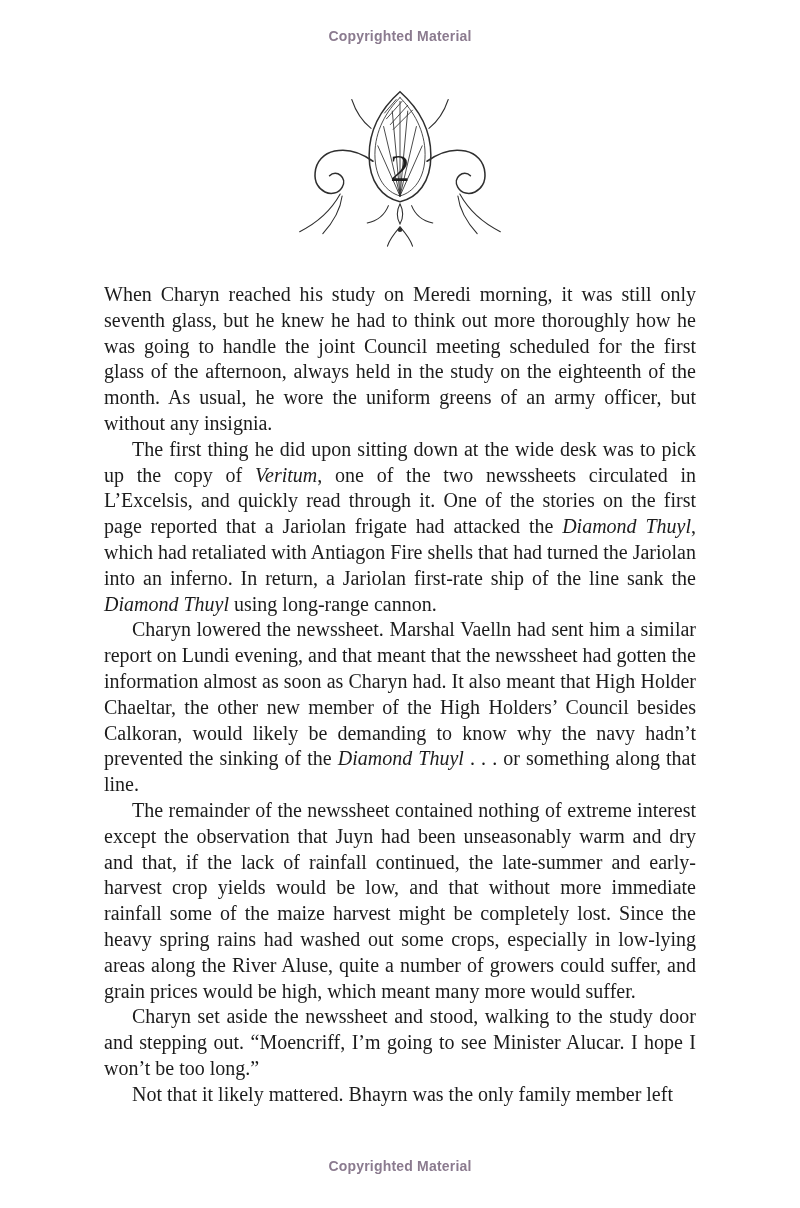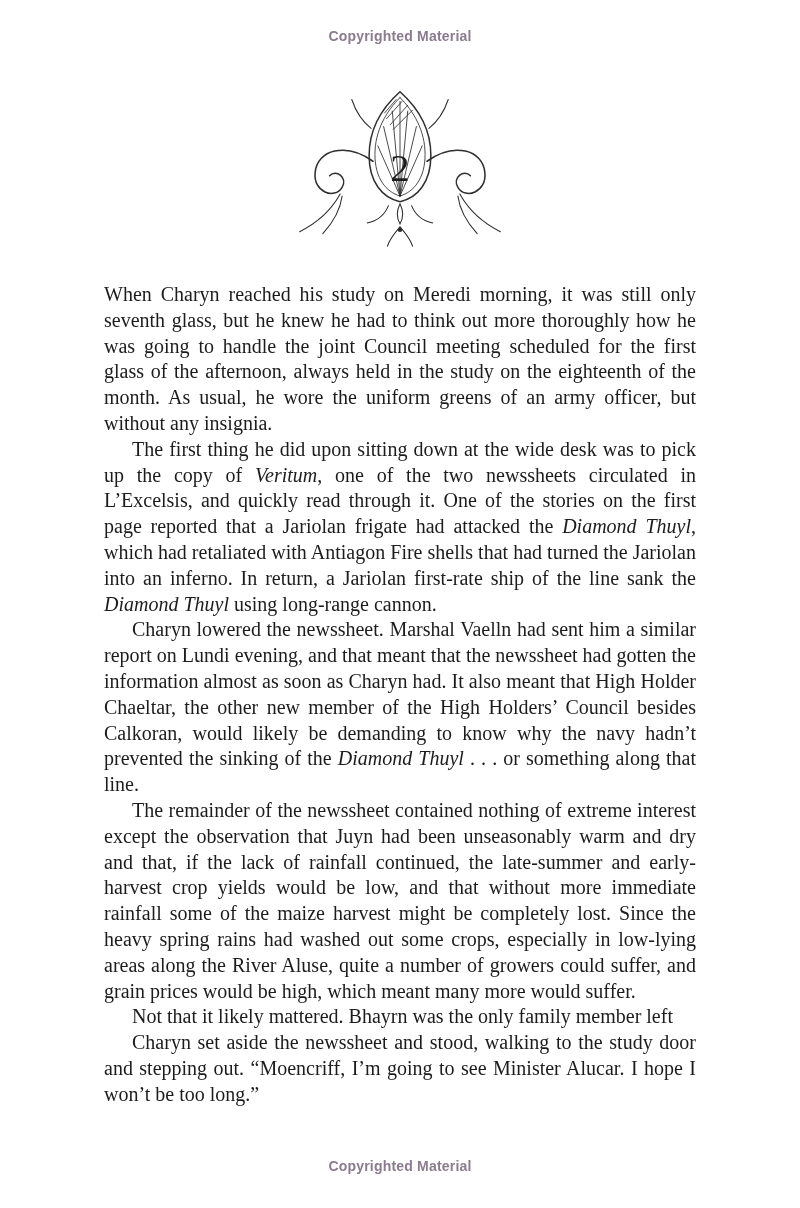--- a/index.html
+++ b/index.html
@@ -117,19 +117,19 @@
       </g>
       <text class="chapter-num" x="120" y="98" text-anchor="middle">2</text>
     </svg>
   </div>
 
   <div class="body-text">
     <p><span>When Charyn reached his study on Meredi morning, it was still only seventh glass, but he knew he had to think out more thoroughly how he was going to handle the joint Council meeting scheduled for the first glass of the afternoon, always held in the study on the eighteenth of the month. As usual, he wore the uniform greens of an army officer, but without any insignia.</span></p>
     <p class="indent"><span>The first thing he did upon sitting down at the wide desk was to pick up the copy of </span><span class="italic">Veritum</span><span>, one of the two newssheets circulated in L’Excelsis, and quickly read through it. One of the stories on the first page reported that a Jariolan frigate had attacked the </span><span class="italic">Diamond Thuyl</span><span>, which had retaliated with Antiagon Fire shells that had turned the Jariolan into an inferno. In return, a Jariolan first-rate ship of the line sank the </span><span class="italic">Diamond Thuyl</span><span> using long-range cannon.</span></p>
     <p class="indent"><span>Charyn lowered the newssheet. Marshal Vaelln had sent him a similar report on Lundi evening, and that meant that the newssheet had gotten the information almost as soon as Charyn had. It also meant that High Holder Chaeltar, the other new member of the High Holders’ Council besides Calkoran, would likely be demanding to know why the navy hadn’t prevented the sinking of the </span><span class="italic">Diamond Thuyl</span><span> . . . or something along that line.</span></p>
     <p class="indent"><span>The remainder of the newssheet contained nothing of extreme interest except the observation that Juyn had been unseasonably warm and dry and that, if the lack of rainfall continued, the late-summer and early-harvest crop yields would be low, and that without more immediate rainfall some of the maize harvest might be completely lost. Since the heavy spring rains had washed out some crops, especially in low-lying areas along the River Aluse, quite a number of growers could suffer, and grain prices would be high, which meant many more would suffer.</span></p>
+    <p class="indent"><span>Charyn set aside the newssheet and stood, walking to the study door and stepping out. “Moencriff, I’m going to see Minister Alucar. I hope I won’t be too long.”</span></p>
     <p class="indent"><span>Not that it likely mattered. Bhayrn was the only family member left</span></p>
-    <p class="indent"><span>Charyn set aside the newssheet and stood, walking to the study door and stepping out. “Moencriff, I’m going to see Minister Alucar. I hope I won’t be too long.”</span></p>
   </div>
 
   <div class="copyright bottom">Copyrighted Material</div>
 
 </div>
 
 </body></html>

